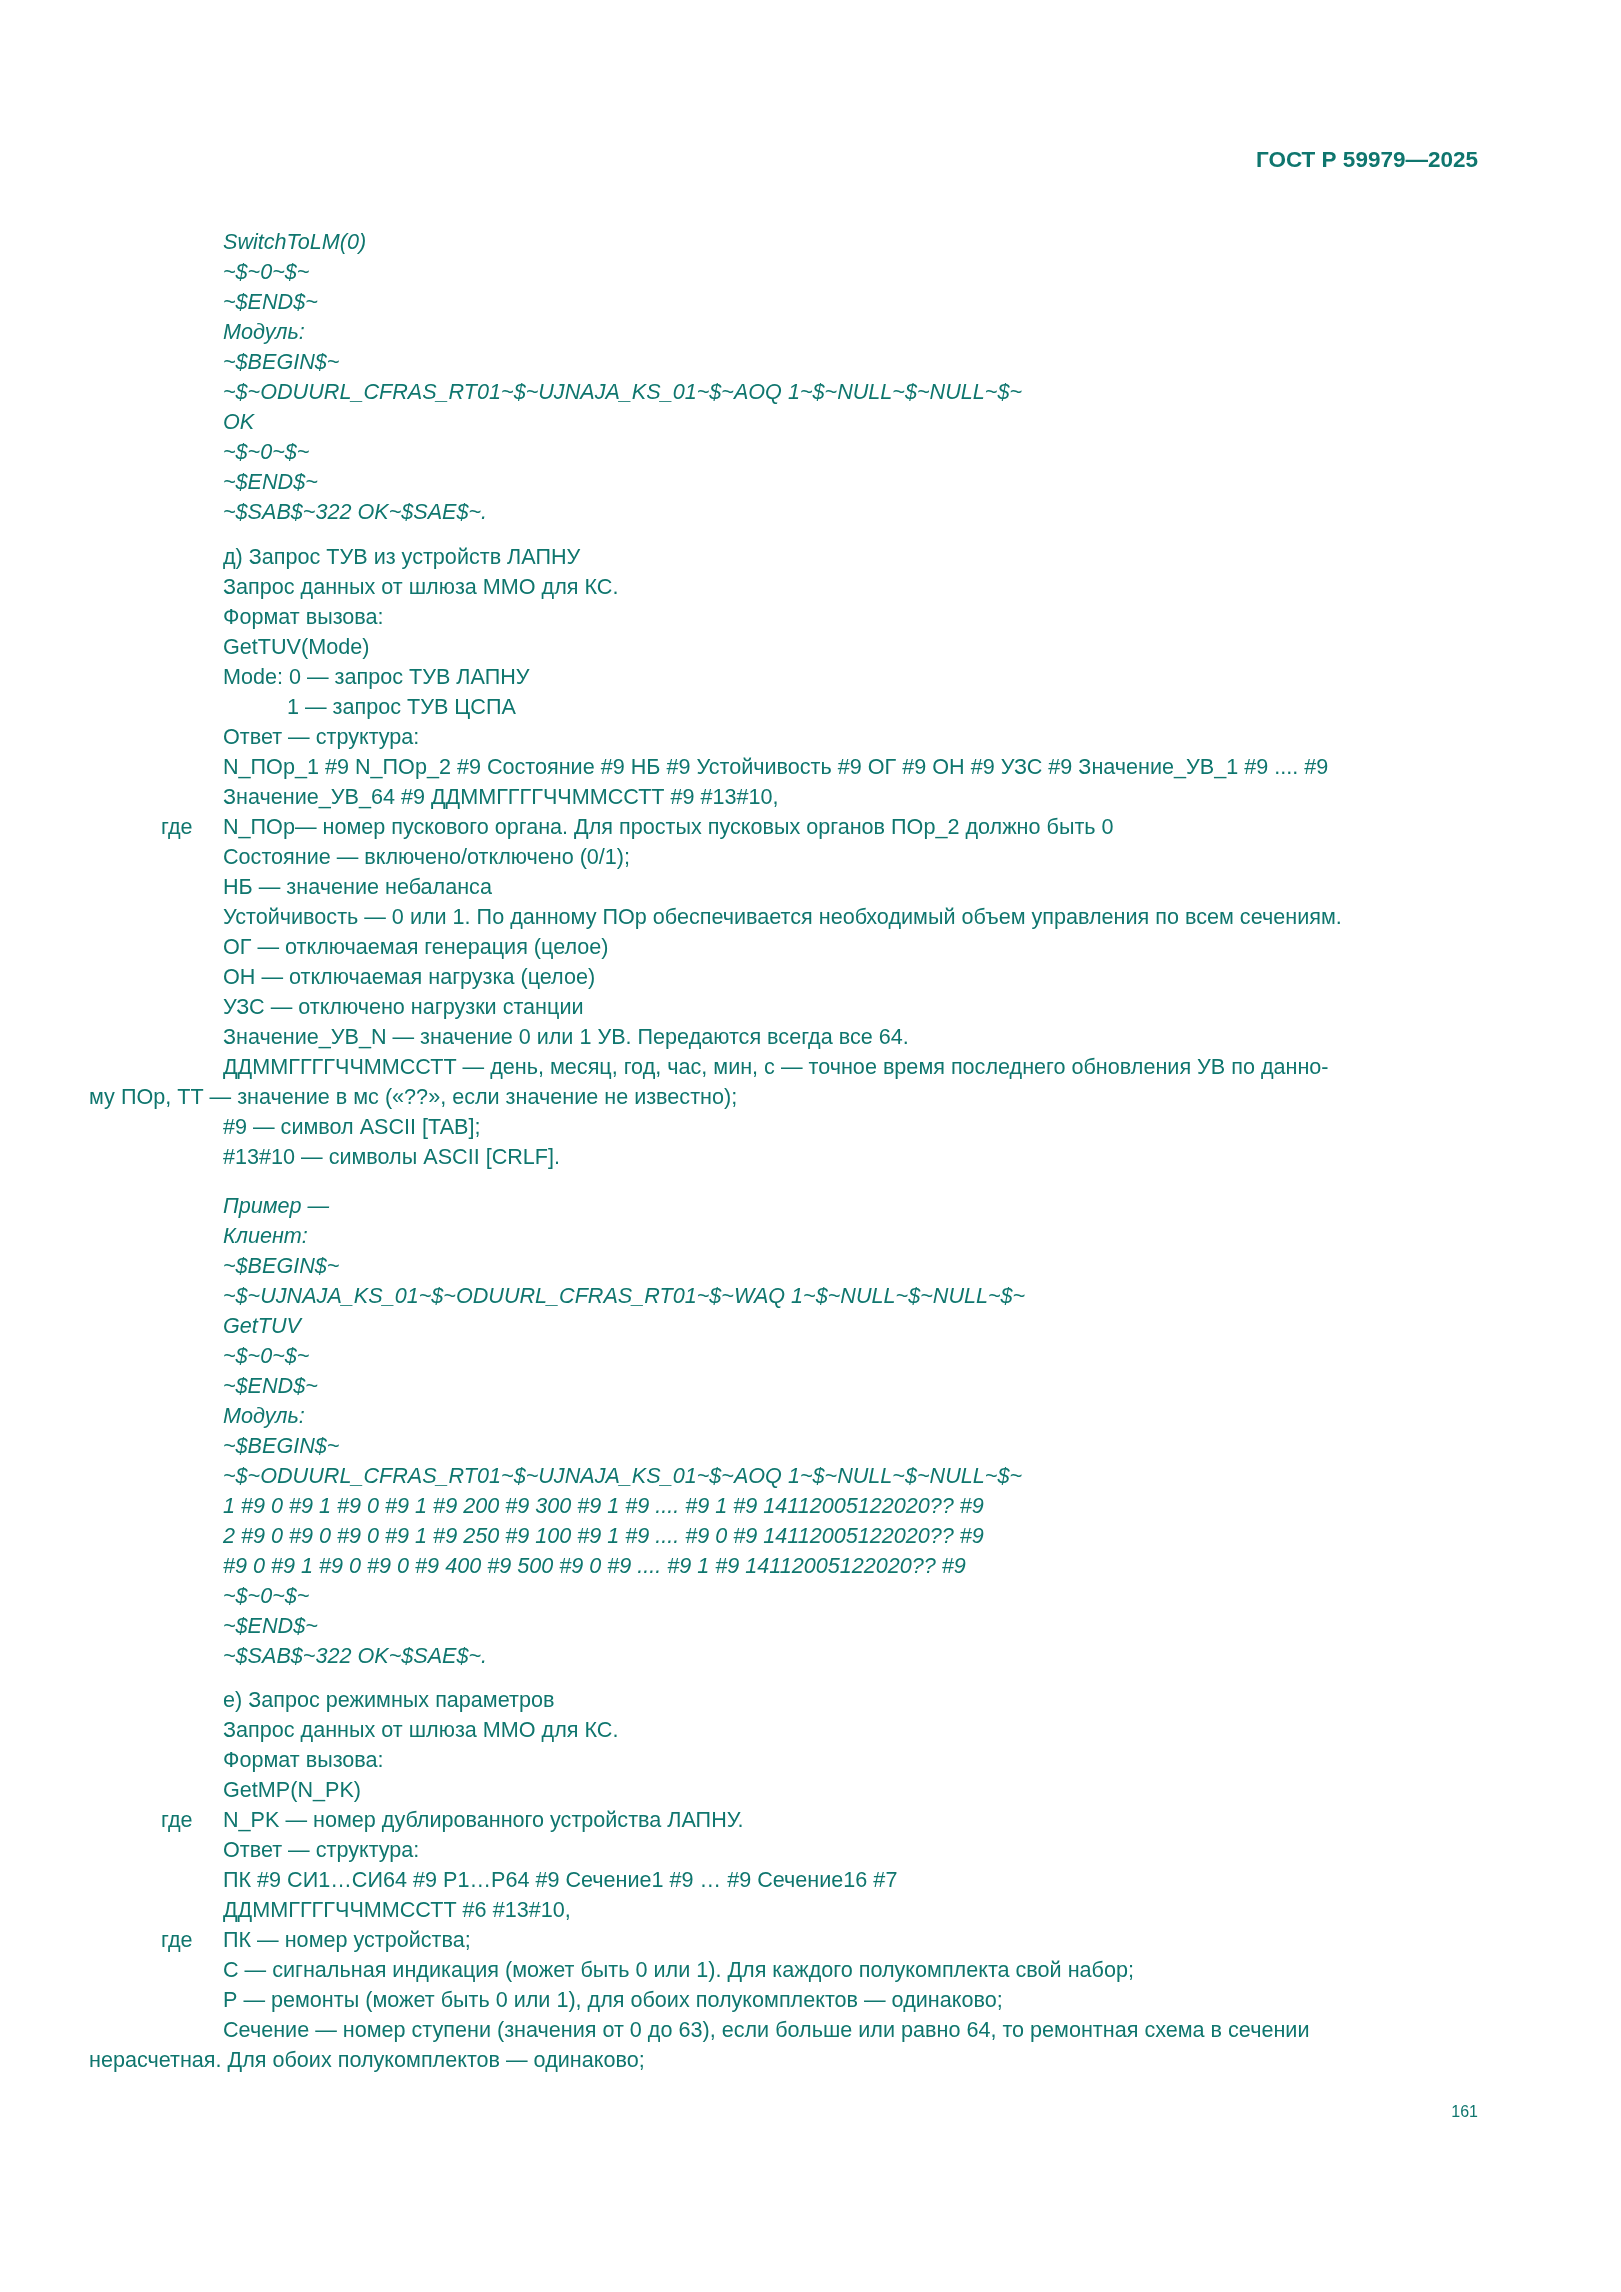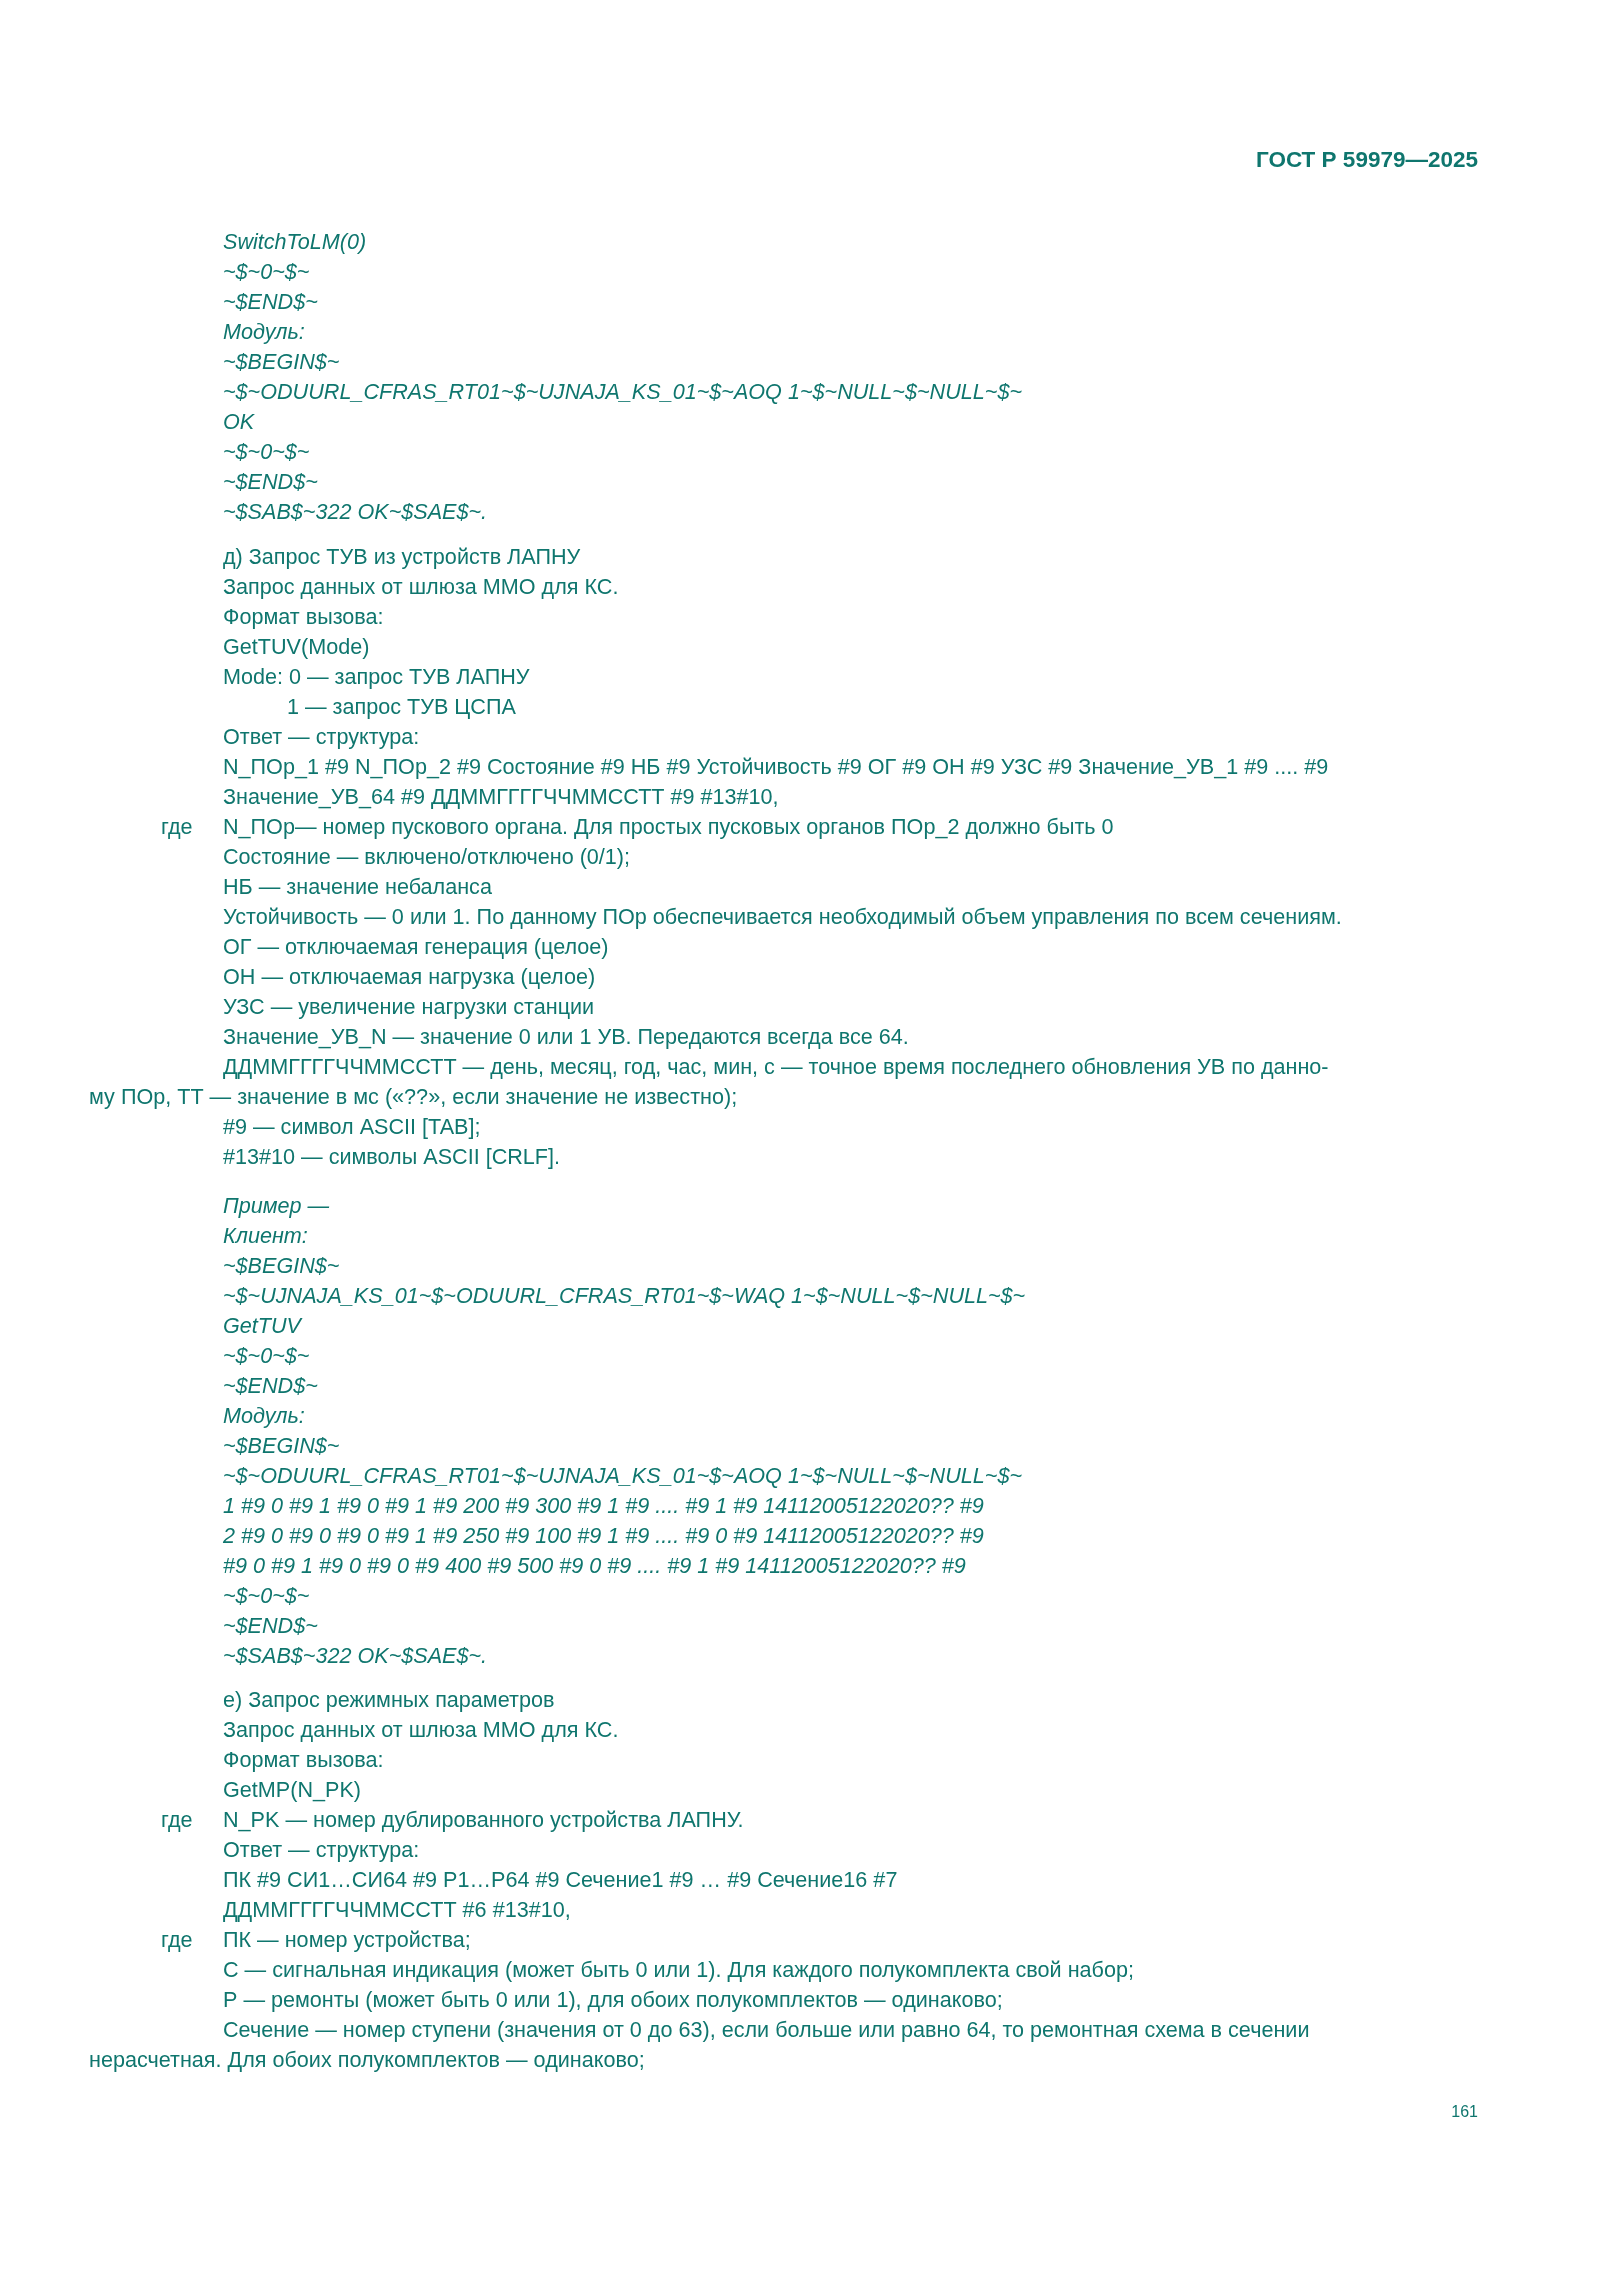--- a/index.html
+++ b/index.html
@@ -85,21 +85,21 @@
         <div class="line indent-2"><span>1 — запрос ТУВ ЦСПА</span></div>
         <div class="line indent-1"><span>Ответ — структура:</span></div>
         <div class="line indent-1"><span>N_ПОр_1 #9 N_ПОр_2 #9 Состояние #9 НБ #9 Устойчивость #9 ОГ #9 ОН #9 УЗС #9 Значение_УВ_1 #9 .... #9</span></div>
         <div class="line indent-1"><span>Значение_УВ_64 #9 ДДММГГГГЧЧММССТТ #9 #13#10,</span></div>
         <div class="line indent-1"><span class="margin-label">где</span><span>N_ПОр— номер пускового органа. Для простых пусковых органов ПОр_2 должно быть 0</span></div>
         <div class="line indent-1"><span>Состояние — включено/отключено (0/1);</span></div>
         <div class="line indent-1"><span>НБ — значение небаланса</span></div>
         <div class="line indent-1"><span>Устойчивость — 0 или 1. По данному ПОр обеспечивается необходимый объем управления по всем сечениям.</span></div>
         <div class="line indent-1"><span>ОГ — отключаемая генерация (целое)</span></div>
         <div class="line indent-1"><span>ОН —  отключаемая нагрузка (целое)</span></div>
-        <div class="line indent-1"><span>УЗС — увеличение нагрузки станции</span></div>
+        <div class="line indent-1"><span>УЗС — отключено нагрузки станции</span></div>
         <div class="line indent-1"><span>Значение_УВ_N — значение 0 или 1 УВ. Передаются всегда все 64.</span></div>
         <div class="line indent-1"><span>ДДММГГГГЧЧММССТТ — день, месяц, год, час, мин, с — точное время последнего обновления УВ по данно-</span></div>
         <div class="line indent-0"><span>му ПОр, ТТ — значение в мс («??», если значение не известно);</span></div>
         <div class="line indent-1"><span>#9 — символ ASCII [TAB];</span></div>
         <div class="line indent-1"><span>#13#10 — символы ASCII [CRLF].</span></div>
       </div>
       <div class="section example gap-s2">
         <div class="line indent-1"><span>Пример —</span></div>
         <div class="line indent-1"><span>Клиент:</span></div>
         <div class="line indent-1"><span>~$BEGIN$~</span></div>

